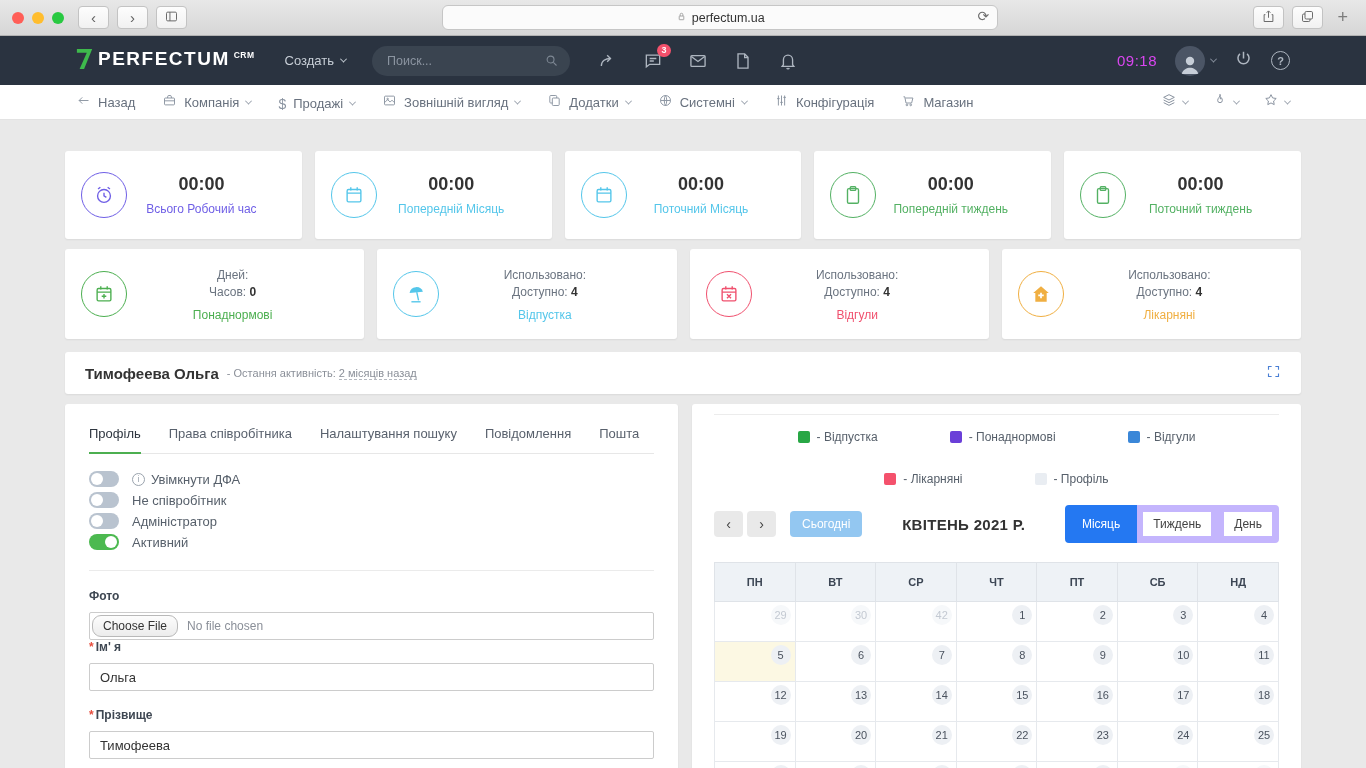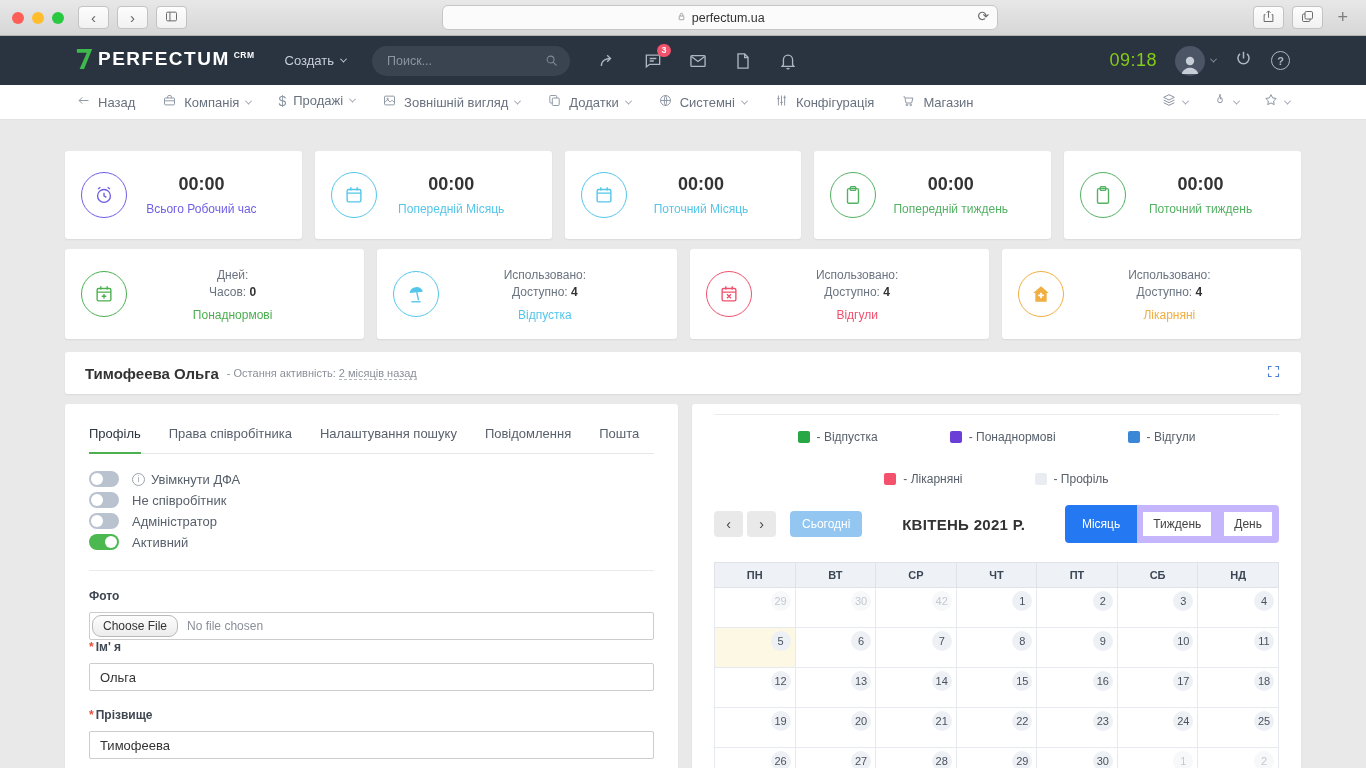--- a/index.html
+++ b/index.html
@@ -40,33 +40,33 @@
     color:#b7bfc9; font-size:12.5px; padding:0 32px 0 15px; }
   .search input::placeholder { color:#8b94a0; }
   .search .mag { position:absolute; right:11px; top:7px; }
   .search .mag svg { width:15px; height:15px; stroke:#7e8894; fill:none; stroke-width:1.7; }
   .nav-icons { display:flex; align-items:center; gap:25px; margin-left:28px; }
   .nbicon { position:relative; width:20px; height:20px; }
   .nbicon svg { width:20px; height:20px; stroke:#aeb6c0; fill:none; stroke-width:1.6; }
   .badge { position:absolute; top:-7px; right:-8px; background:#f4516c; color:#fff;
     font-size:9px; font-weight:700; border-radius:8px; padding:1.5px 4.5px; }
   .nav-right { margin-left:auto; display:flex; align-items:center; gap:18px; }
-  .time { color:#84cc16; font-size:18px; letter-spacing:.5px; }
+  .time { color:#d946ef; font-size:15px; letter-spacing:.5px; }
   .avatar-wrap { display:flex; align-items:center; gap:6px; color:#8a93a0; }
   .avatar { width:30px; height:30px; border-radius:50%; background:#4b5565; overflow:hidden;
     display:flex; align-items:flex-end; justify-content:center; }
   .avatar svg { width:24px; height:24px; fill:#c7ced8; }
   .pwr svg { width:19px; height:19px; stroke:#aeb6c0; fill:none; stroke-width:1.9; }
   .help { width:19px; height:19px; border:1.6px solid #aeb6c0; border-radius:50%;
     color:#aeb6c0; font-size:11px; font-weight:700; display:flex; align-items:center; justify-content:center; }
 
   
   .subnav { height:35px; background:#fff; border-bottom:1px solid #e3e3e3; display:flex;
     align-items:center; padding:0 76px; }
-  .subnav-left { display:flex; align-items:flex-start; gap:27px; }
+  .subnav-left { display:flex; align-items:flex-end; gap:27px; }
   .snitem { display:flex; align-items:center; gap:7px; font-size:13px; color:#68717e; cursor:default; }
   .snitem svg { width:15px; height:15px; stroke:#8a93a0; fill:none; stroke-width:1.5; }
   .snitem .txt-ic { font-size:14px; color:#8a93a0; line-height:1; }
   .snitem .chev { color:#9aa2ad; }
   .subnav-right { margin-left:auto; display:flex; align-items:center; gap:24px; }
   .snright { display:flex; align-items:center; gap:6px; color:#9aa2ad; }
   .snright svg { width:16px; height:16px; stroke:#8a93a0; fill:none; stroke-width:1.5; }
 
   
   .content { padding:31px 65px 0; }
@@ -146,21 +146,21 @@
   .cal-title { flex:1; text-align:center; font-size:15px; font-weight:700;
     color:#333; letter-spacing:.3px; }
   .views { display:flex; }
   .vbtn { font-size:12px; padding:5px 10px; border:7px solid #c4b5fd; background:#fff;
     color:#444; margin-left:-1px; }
   .vbtn:first-child { border-radius:4px 0 0 4px; margin-left:0; }
   .vbtn:last-child { border-radius:0 4px 4px 0; }
   .vbtn.active { background:#2478f2; border-color:#2478f2; color:#fff; position:relative; }
   table.calendar { width:100%; border-collapse:collapse; table-layout:fixed; }
   .calendar th { background:#eef2f6; border:1px solid #dfe3e8; font-size:11px;
-    font-weight:700; color:#3c4654; height:25px; }
+    font-weight:700; color:#3c4654; height:39px; }
   .calendar td { border:1px solid #e6e9ed; height:40px; vertical-align:top;
     text-align:right; background:#fff; }
   .dnum { display:inline-flex; width:20px; height:20px; border-radius:50%;
     background:#edf0f4; color:#4a525e; font-size:11px; align-items:center;
     justify-content:center; margin:3px 4px 0 0; }
   td.muted .dnum { background:#f6f8fa; color:#c3c9d2; }
   td.today { background:#fcf8e3; }
 </style>
 </head>
 <body>

